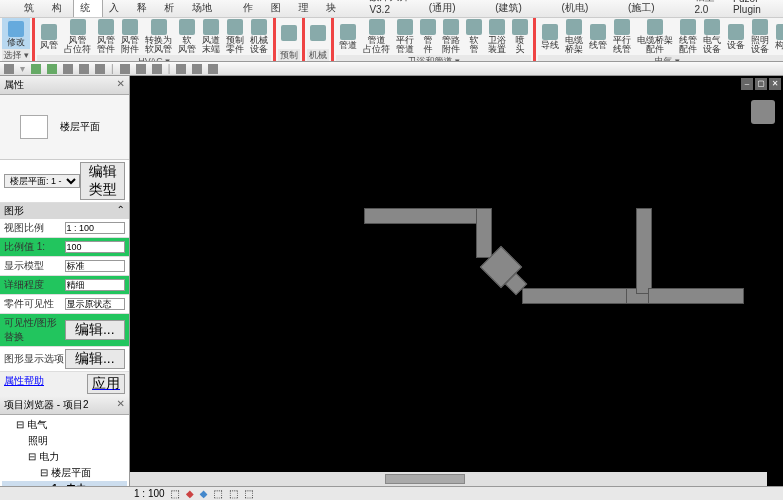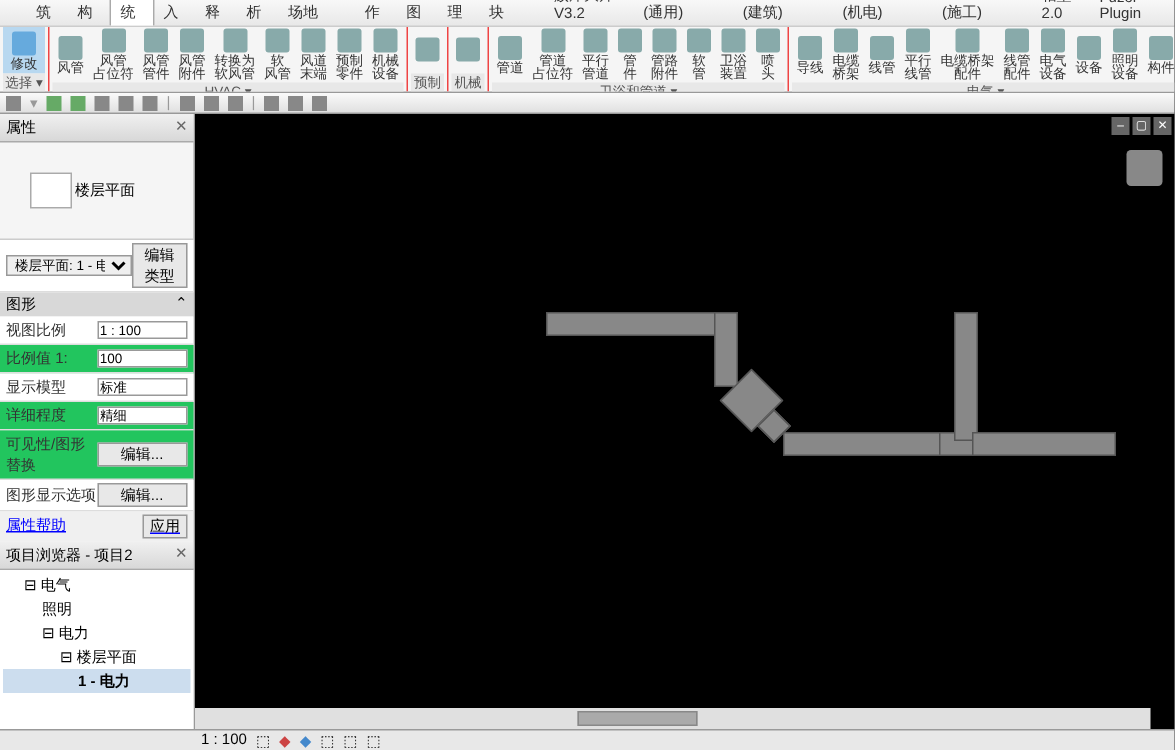--- a/index.html
+++ b/index.html
@@ -1,41 +1,41 @@
 <!DOCTYPE html>
 <html><head>
 <meta charset="utf-8">
 <style>
 *{margin:0;padding:0;box-sizing:border-box;font-family:"Microsoft YaHei",SimSun,sans-serif;font-size:10px;user-select:none}
 body{width:783px;height:500px;background:#e8e8e8;overflow:hidden;position:relative}
 .ribbon-tabs{height:18px;background:linear-gradient(#f8f8f8,#e8e8e8);display:flex;align-items:flex-end;padding-left:18px;border-bottom:1px solid #ccc}
 .tab{padding:2px 6px;cursor:pointer;font-size:10px;color:#333}
 .tab.active{background:#fff;border:1px solid #aaa;border-bottom:none}
 .ribbon{height:44px;background:#f5f5f5;display:flex;border-bottom:1px solid #999;overflow:hidden}
-.group{display:flex;flex-direction:column;border-right:1px solid #ef4444;padding:0 2px}
+.group{display:flex;flex-direction:column;border-right:3px solid #ef4444;padding:0 2px}
 .group-items{display:flex;flex:1}
 .group-label{text-align:center;font-size:9px;color:#555;height:12px;line-height:12px;background:#e8e8e8}
 .btn{display:flex;flex-direction:column;align-items:center;justify-content:center;padding:1px 3px;cursor:pointer;min-width:22px}
 .btn-icon{width:16px;height:16px;background:#8aa;border-radius:2px;margin-bottom:1px}
 .btn-label{font-size:9px;color:#333;line-height:9px;text-align:center;white-space:pre}
 .modify-btn{width:28px;background:#b8d8f0}
 .qat{height:14px;background:linear-gradient(#fafafa,#e0e0e0);display:flex;align-items:center;padding-left:4px;border-bottom:1px solid #999;gap:6px}
 .qat-icon{width:10px;height:10px;background:#888;cursor:pointer}
 .workspace{position:absolute;top:76px;left:0;right:0;bottom:14px;display:flex}
 .left-panel{width:130px;background:#f5f5f5;display:flex;flex-direction:column;border-right:1px solid #999}
 .panel-title{background:linear-gradient(#f0f0f0,#d8d8d8);padding:2px 4px;display:flex;justify-content:space-between;border-bottom:1px solid #aaa;font-size:10px}
 .panel-close{cursor:pointer;color:#666}
-.prop-head{display:flex;align-items:center;padding:20px;gap:2px;border-bottom:1px solid #ccc}
+.prop-head{display:flex;align-items:center;padding:20px;gap:12px;border-bottom:1px solid #ccc}
 .prop-thumb{width:28px;height:24px;background:#fff;border:1px solid #aaa}
 .prop-row{display:flex;align-items:center;padding:2px 4px;border-bottom:1px solid #ddd;background:#fff;font-size:9px}
 .prop-row.alt{background:#22c55e}
 .prop-label{flex:1;color:#333}
 .prop-val{flex:1}
 .prop-input{width:100%;border:1px solid #999;font-size:9px;padding:0 1px}
-.prop-btn{background:#e8e8e8;border:1px solid #999;font-size:10px;padding:0 4px;cursor:pointer}
+.prop-btn{background:#e8e8e8;border:1px solid #999;font-size:14px;padding:0 4px;cursor:pointer}
 .prop-sect{background:#d8d8d8;padding:1px 4px;font-weight:normal;font-size:9px}
 .prop-help{color:#00f;text-decoration:underline;padding:2px 4px;font-size:9px;display:flex;justify-content:space-between;background:#f0f0f0}
 .tree{flex:1;background:#fff;overflow:auto;padding:2px}
 .tree-node{padding:1px 2px;font-size:10px;cursor:pointer;white-space:nowrap}
 .tree-node.sel{background:#cde;font-weight:bold}
 .ind1{padding-left:14px}.ind2{padding-left:26px}.ind3{padding-left:38px}.ind4{padding-left:50px}
 .canvas{flex:1;background:#000;position:relative}
 .view-controls{position:absolute;top:2px;right:2px;display:flex;gap:2px}
 .vc{width:12px;height:12px;background:#666;color:#fff;text-align:center;line-height:12px;cursor:pointer;font-size:8px}
 .nav-cube{position:absolute;top:24px;right:8px;width:24px;height:24px;background:#888;border-radius:3px}
@@ -286,20 +286,24 @@
           <div class="prop-val"><input class="prop-input" value="100" style=""></div>
         </div>
         <div class="prop-row">
           <div class="prop-label">显示模型</div>
           <div class="prop-val"><input class="prop-input" value="标准" style=""></div>
         </div>
         <div class="prop-row alt">
           <div class="prop-label">详细程度</div>
           <div class="prop-val"><input class="prop-input" value="精细" style=""></div>
         </div>
+        <div class="prop-row">
+          <div class="prop-label">零件可见性</div>
+          <div class="prop-val"><input class="prop-input" value="显示原状态" style=""></div>
+        </div>
         <div class="prop-row alt">
           <div class="prop-label">可见性/图形替换</div>
           <div class="prop-val"><button class="prop-btn" style="width: 100%;">编辑...</button></div>
         </div>
         <div class="prop-row">
           <div class="prop-label">图形显示选项</div>
           <div class="prop-val"><button class="prop-btn" style="width: 100%;">编辑...</button></div>
         </div>
       </div>
     <div class="prop-help">

